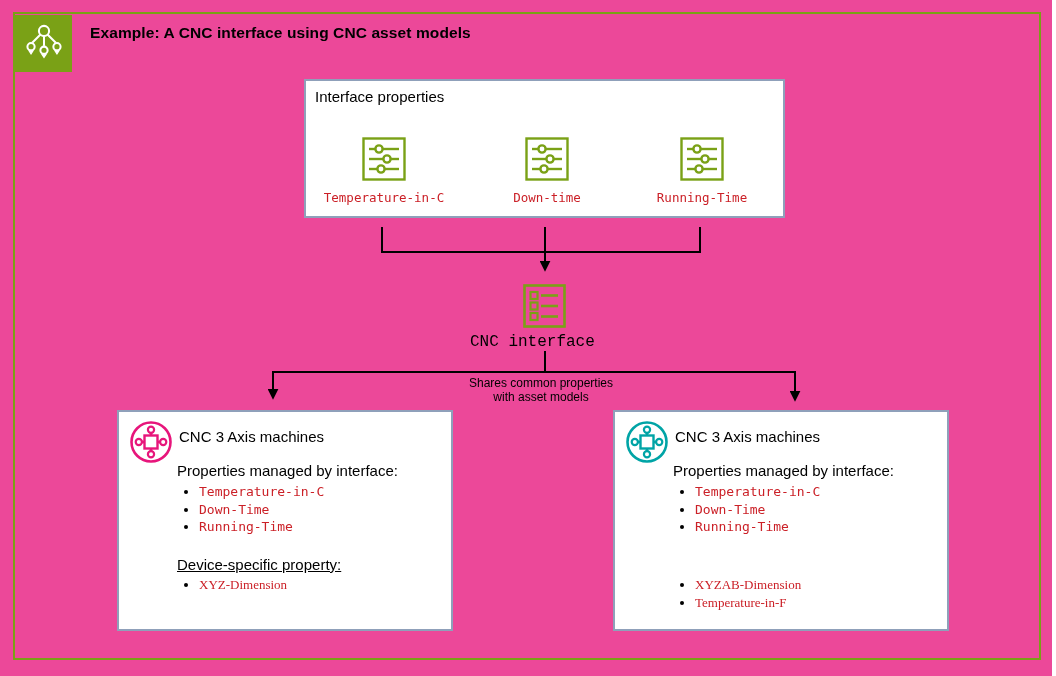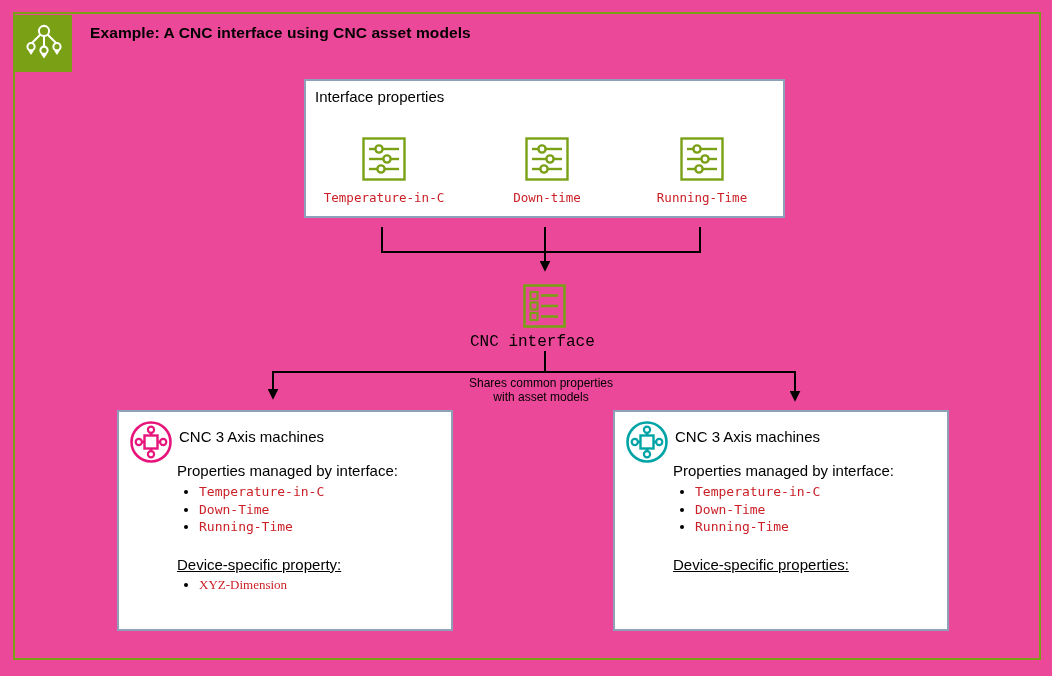--- a/index.html
+++ b/index.html
@@ -220,16 +220,19 @@
           <line x1="12.9" y1="22" x2="15.5" y2="22"></line>
       </svg>
     </span>
     <div class="box-title">CNC 3 Axis machines</div>
     <div class="subhead h-managed">Properties managed by interface:</div>
     <ul class="plist l-managed">
       <li><span>Temperature-in-C</span></li>
       <li><span>Down-Time</span></li>
       <li><span>Running-Time</span></li>
     </ul>
-    <div class="subhead h-device">Device-specific properties:</div>
+    <ul class="plist l-device">
+      <li><span>XYZAB-Dimension</span></li>
+      <li><span>Temperature-in-F</span></li>
+    </ul>
   </div>
 
 </div>
 
 </body></html>

